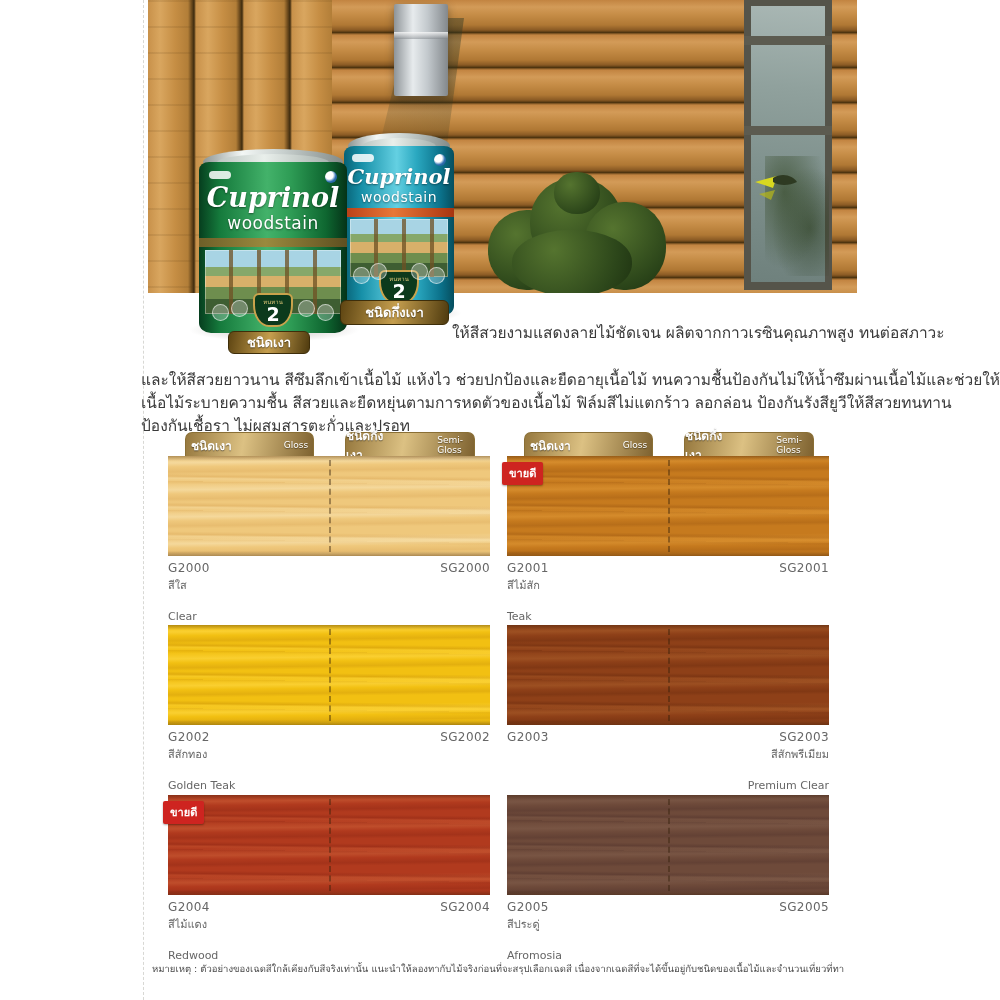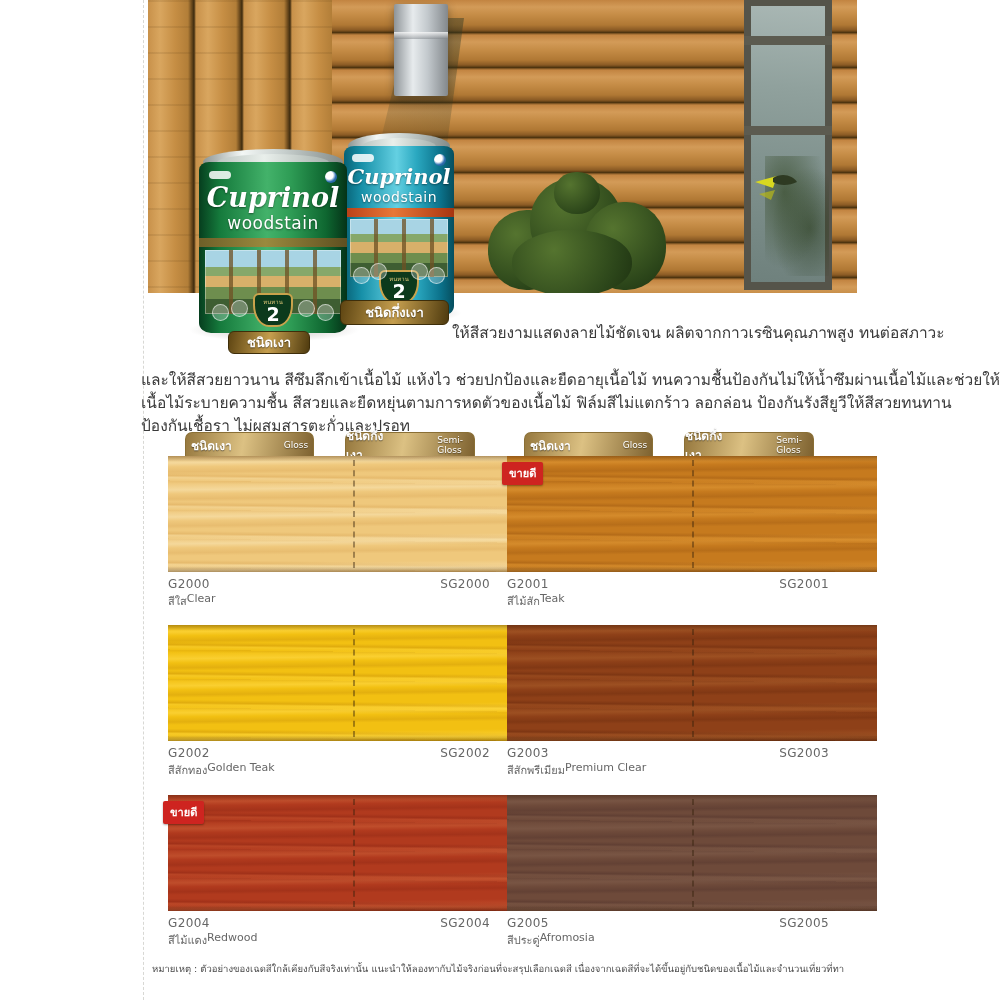--- a/index.html
+++ b/index.html
@@ -87,29 +87,29 @@
   
   .cell{position:absolute;width:322px;}
   .tabs{position:relative;height:24px;}
   .tab{position:absolute;top:0;height:24px;border-radius:7px 7px 0 0;
     display:flex;align-items:center;justify-content:center;gap:4px;color:#fff;
     background:linear-gradient(100deg,#96783e,#dcc183 45%,#7e6230);
     border:1px solid #8a6f35;border-bottom:none;text-shadow:0 1px 1px rgba(0,0,0,.45);}
   .tab .th{font-size:12px;font-weight:bold;}
   .tab .en{font-size:9px;padding-left:48px;}
   .tab.t1{left:17px;width:127px;} .tab.t2{left:177px;width:128px;}
-  .swatch{position:relative;width:322px;height:116px;padding-left:48px;}
+  .swatch{position:relative;width:322px;height:100px;}
   .divider{position:absolute;left:50%;top:4px;bottom:4px;width:0;
     border-left:2px dashed rgba(50,30,10,.42);}
   .bestseller{position:absolute;left:-5px;top:6px;padding:2px 7px 3px;
     background:#ce2420;color:#fff;font-size:11px;font-weight:bold;border-radius:2px;
     box-shadow:0 1px 2px rgba(0,0,0,.35);}
   .codes{display:flex;justify-content:space-between;margin-top:5px;
     font-size:12px;color:#666;letter-spacing:.4px;}
-  .cname{margin-top:1px;font-size:11px;color:#666;display:flex;gap:0;}
+  .cname{margin-top:1px;font-size:11px;color:#666;display:flex;gap:16px;flex-direction:column;}
 
   
   .footnote{left:152px;top:961px;font-size:9.5px;color:#4a4a4a;white-space:nowrap;}
 </style>
 </head>
 <body>
 
 <div class="page">
   <div class="abs crop-line"></div>
 

